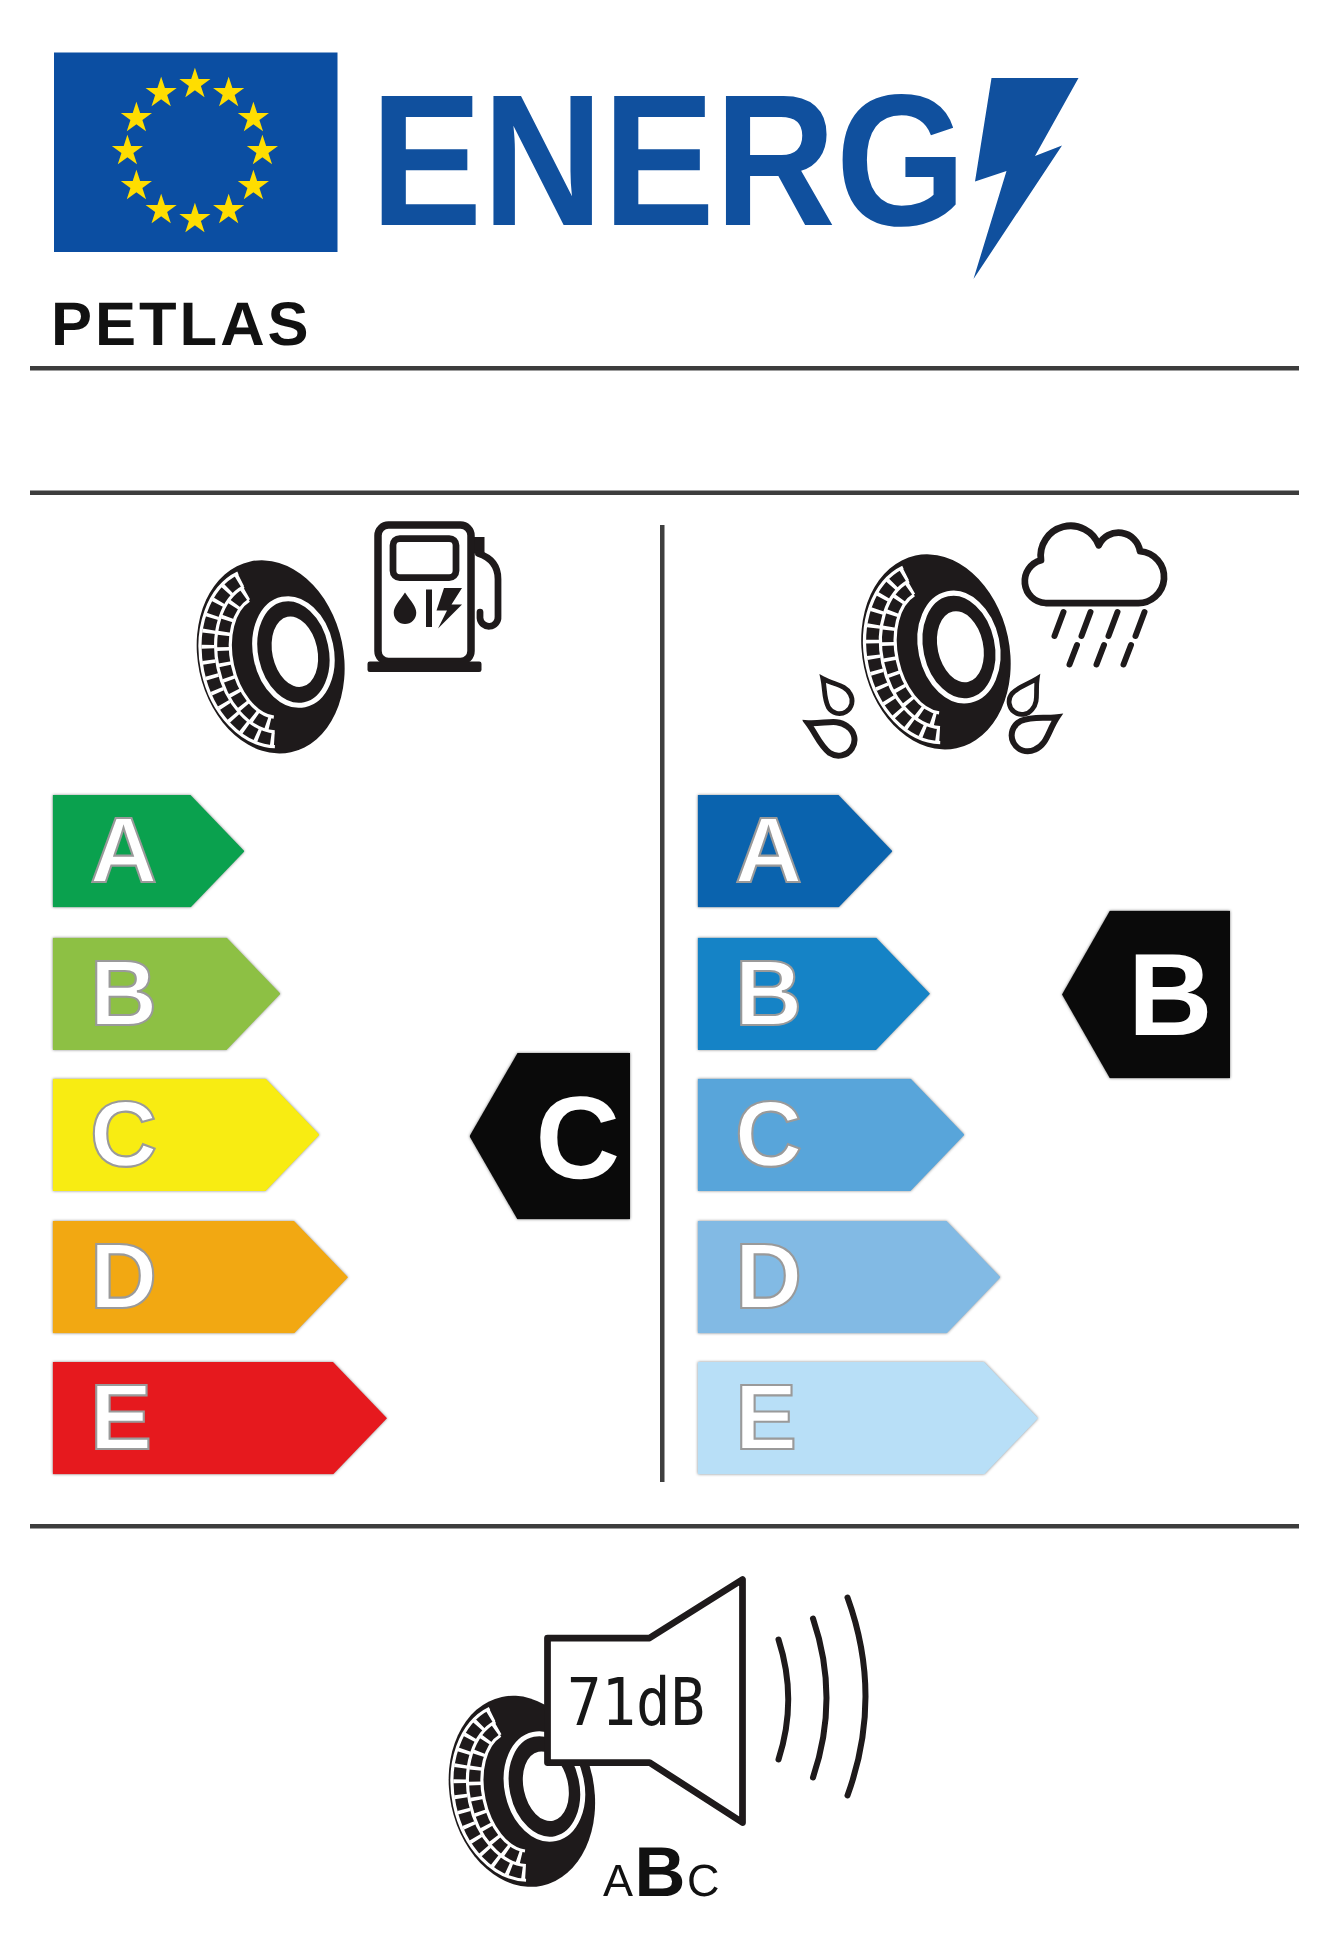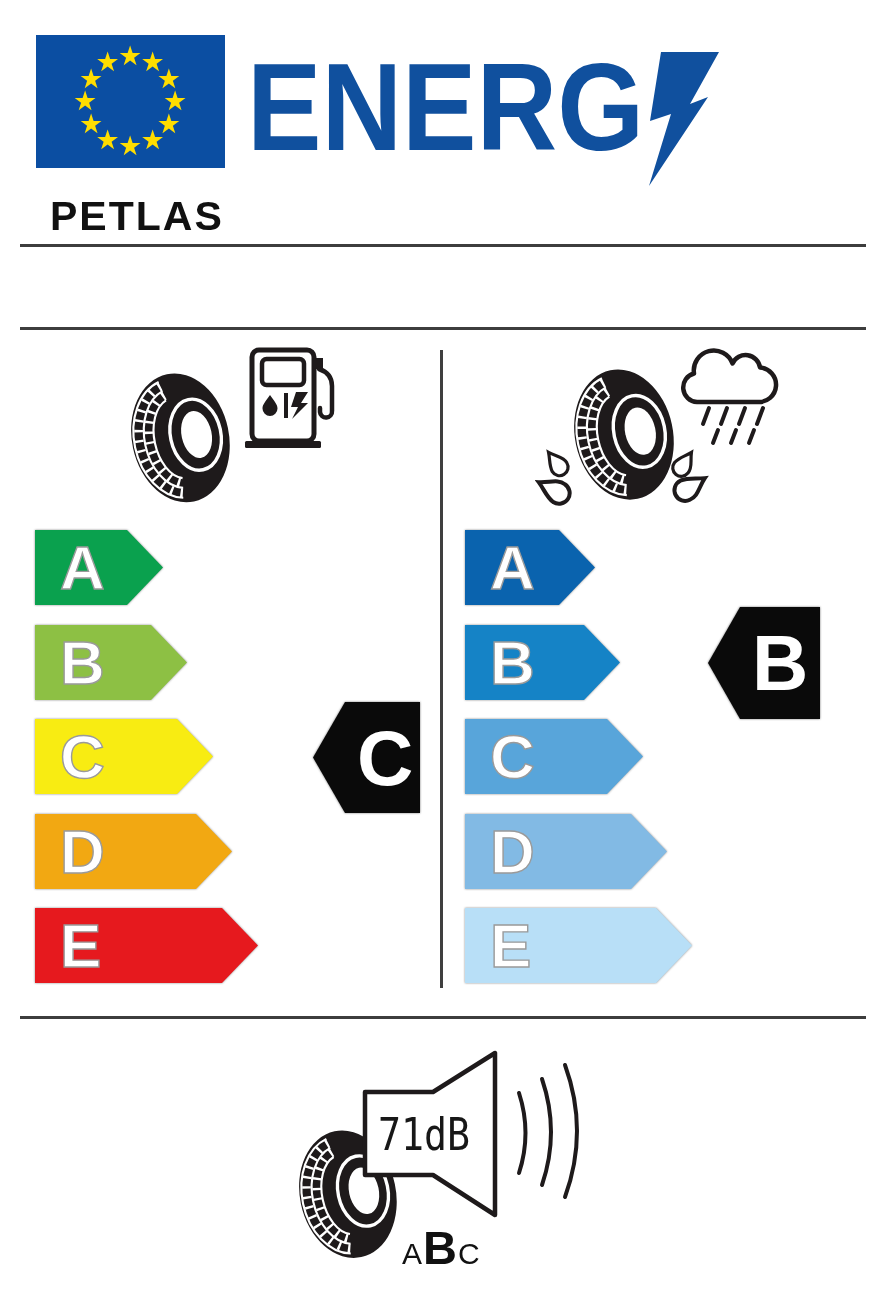--- a/index.html
+++ b/index.html
@@ -4,21 +4,21 @@
 <style>
   html,body{margin:0;padding:0;background:#fff;}
   #label{position:relative;width:886px;height:1299px;background:#fff;overflow:hidden;
          font-family:"Liberation Sans",sans-serif;}
 
   
   #eu-flag{position:absolute;left:36px;top:35px;width:189px;height:133px;}
   .star{position:absolute;transform:translate(-50%,-50%);font-size:27px;line-height:1;}
   #energ-logo{position:absolute;left:245px;top:42px;}
   #brand{position:absolute;left:34px;top:196px;font-weight:700;font-size:41px;
-         letter-spacing:2px;color:#111;line-height:1;margin-left:16px;}
+         letter-spacing:2px;color:#111;line-height:1;}
 
   .hrule{position:absolute;left:20px;width:846px;height:3px;background:#3d3d3d;}
   #rule-1{top:244px;} #rule-2{top:327px;} #rule-3{top:1016px;}
   #divider{position:absolute;left:440px;top:350px;width:2.5px;height:638px;background:#3f3f3f;}
 
   
   .icon-abs{position:absolute;}
 
   
   .arrow-wrap{position:absolute;filter:drop-shadow(0 0 1px #8a8a8a);}

